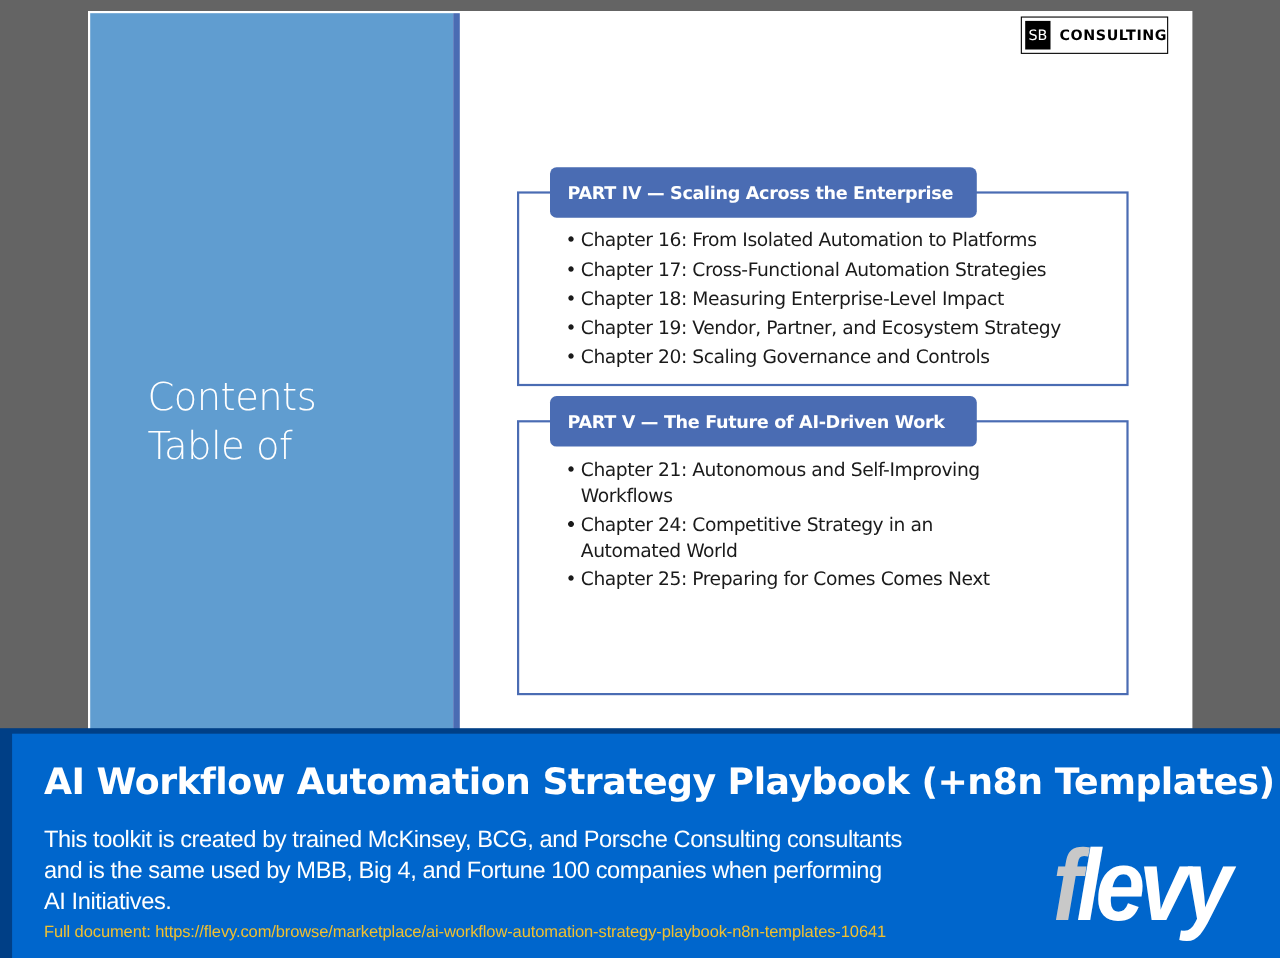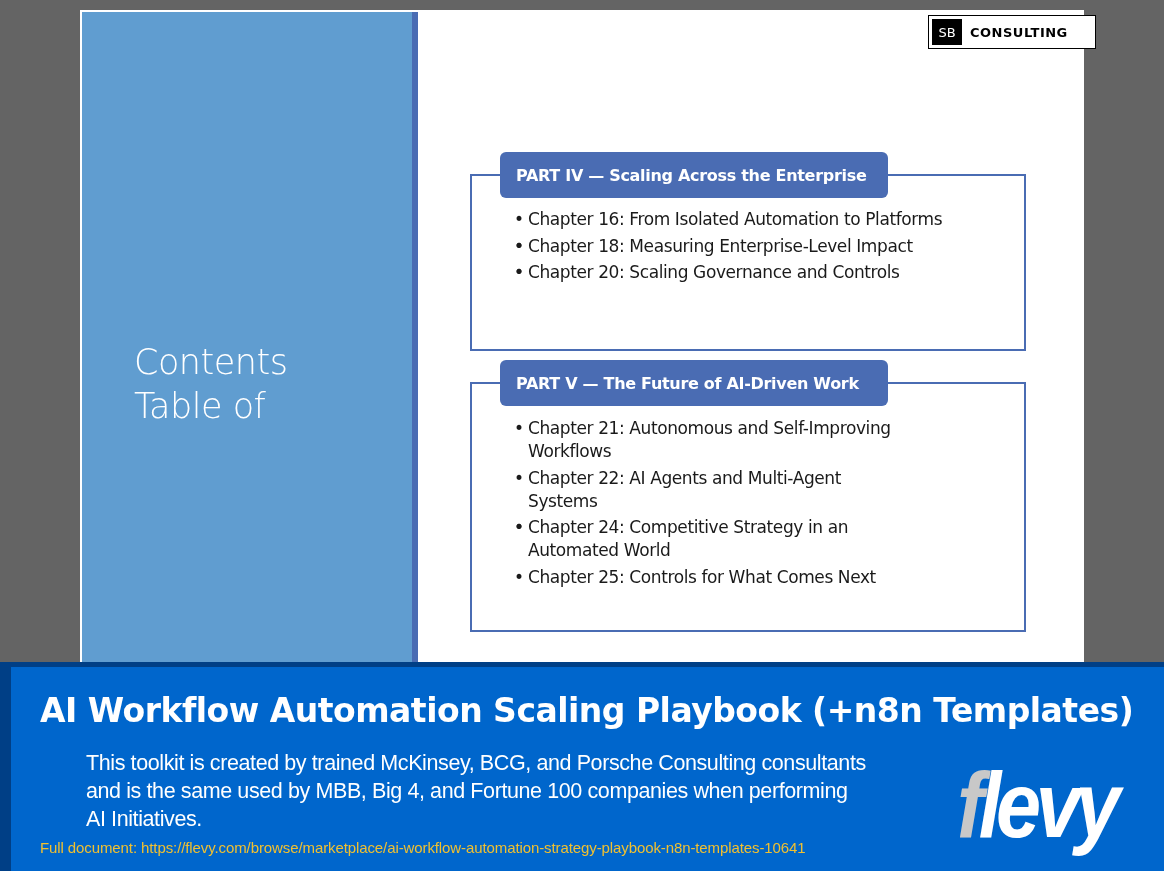--- a/index.html
+++ b/index.html
@@ -19,21 +19,21 @@
   .left-stripe {
     position:absolute; left:332px; top:2px; width:6px; height:660px;
     background:#4a6cb3;
   }
   .toc-title {
     position:absolute; left:52px; top:328px; width:260px;
     color:#ffffff; font-family:"DejaVu Sans", sans-serif; font-weight:300;
     font-size:35px; line-height:44px; letter-spacing:-0.5px;
   }
   .logo {
-    position:absolute; left:848px; top:5px; width:168px; height:34px;
+    position:absolute; left:848px; top:5px; width:134px; height:34px;
     border:1px solid #000; background:#fff; box-sizing:border-box;
     display:flex; align-items:center;
   }
   .logo-box {
     margin-left:3px; width:30px; height:26px; background:#000; color:#fff;
     font-size:13px; display:flex; align-items:center; justify-content:center;
     font-family:"DejaVu Sans", sans-serif;
   }
   .logo-text {
     margin-left:8px; font-weight:bold; font-size:13px; color:#000; letter-spacing:0.5px;
@@ -67,21 +67,21 @@
     background:#0066cc;
   }
   .banner-title {
     position:absolute; left:29px; top:24px; white-space:nowrap;
     color:#fff; font-family:"DejaVu Sans", sans-serif; font-size:33px; line-height:40px;
     letter-spacing:-0.5px;
   }
   .banner-title b { font-weight:bold; }
   .banner-desc {
     position:absolute; left:29px; top:82px; width:780px;
-    color:#fff; font-size:21.5px; line-height:28px; letter-spacing:-0.4px;margin-left:46px;
+    color:#fff; font-size:21.5px; line-height:28px; letter-spacing:-0.4px;
   }
   .banner-link {
     position:absolute; left:29px; top:172px;
     color:#f0c030; font-size:15px; letter-spacing:-0.1px;
   }
   .flevy {
     position:absolute; left:946px; top:93px;
     font-family:"Liberation Sans", sans-serif; font-weight:bold; font-style:italic;
     font-size:92px; line-height:90px; letter-spacing:-6px; color:#fff;
     transform:scaleX(0.88); transform-origin:left top;
@@ -102,42 +102,42 @@
 
   <div class="logo">
     <div class="logo-box">SB</div>
     <div class="logo-text">CONSULTING</div>
   </div>
 
   <div class="part-box" style="top:164px; height:177px;">
     <div class="part-header" style="width:388px;">PART IV — Scaling Across the Enterprise</div>
     <ul class="chapters" style="top:32px;">
       <li><span class="bullet">•</span><span>Chapter 16: From Isolated Automation to Platforms</span></li>
-      <li><span class="bullet">•</span></li>
+      <li><span class="bullet">•</span><span>Chapter 17: Cross-Functional Automation Strategies</span></li>
       <li><span class="bullet">•</span><span>Chapter 18: Measuring Enterprise-Level Impact</span></li>
-      <li><span class="bullet">•</span></li>
+      <li><span class="bullet">•</span><span>Chapter 19: Vendor, Partner, and Ecosystem Strategy</span></li>
       <li><span class="bullet">•</span><span>Chapter 20: Scaling Governance and Controls</span></li>
     </ul>
   </div>
 
   <div class="part-box" style="top:372px; height:250px;">
     <div class="part-header" style="width:388px;">PART V — The Future of AI-Driven Work</div>
     <ul class="chapters" style="top:33px; right:110px;">
       <li><span class="bullet">•</span><span>Chapter 21: Autonomous and Self-Improving Workflows</span></li>
-      <li><span class="bullet">•</span><span>Chapter 22: AI Agents and Multi-Agent Systems</span></li>
+      <li><span class="bullet">•</span></li>
       <li><span class="bullet">•</span></li>
       <li><span class="bullet">•</span><span>Chapter 24: Competitive Strategy in an Automated World</span></li>
-      <li><span class="bullet">•</span><span>Chapter 25: Controls for What Comes Next</span></li>
+      <li><span class="bullet">•</span><span>Chapter 25: Preparing for Comes Comes Next</span></li>
     </ul>
   </div>
 </div>
 
 <div class="banner">
   <div class="banner-inner">
     <div class="banner-title">
-      <b>AI Workflow Automation Scaling Playbook (+n8n Templates)</b>
+      <b>AI Workflow Automation Strategy Playbook (+n8n Templates)</b>
       
     </div>
     <div class="banner-desc">This toolkit is created by trained McKinsey, BCG, and Porsche Consulting consultants and is the same used by MBB, Big 4, and Fortune 100 companies when performing AI Initiatives.</div>
     <div class="banner-link">Full document: https://flevy.com/browse/marketplace/ai-workflow-automation-strategy-playbook-n8n-templates-10641</div>
     <div class="flevy"><span class="f">f</span><span>levy</span></div>
   </div>
 </div>
 
 </body></html>

